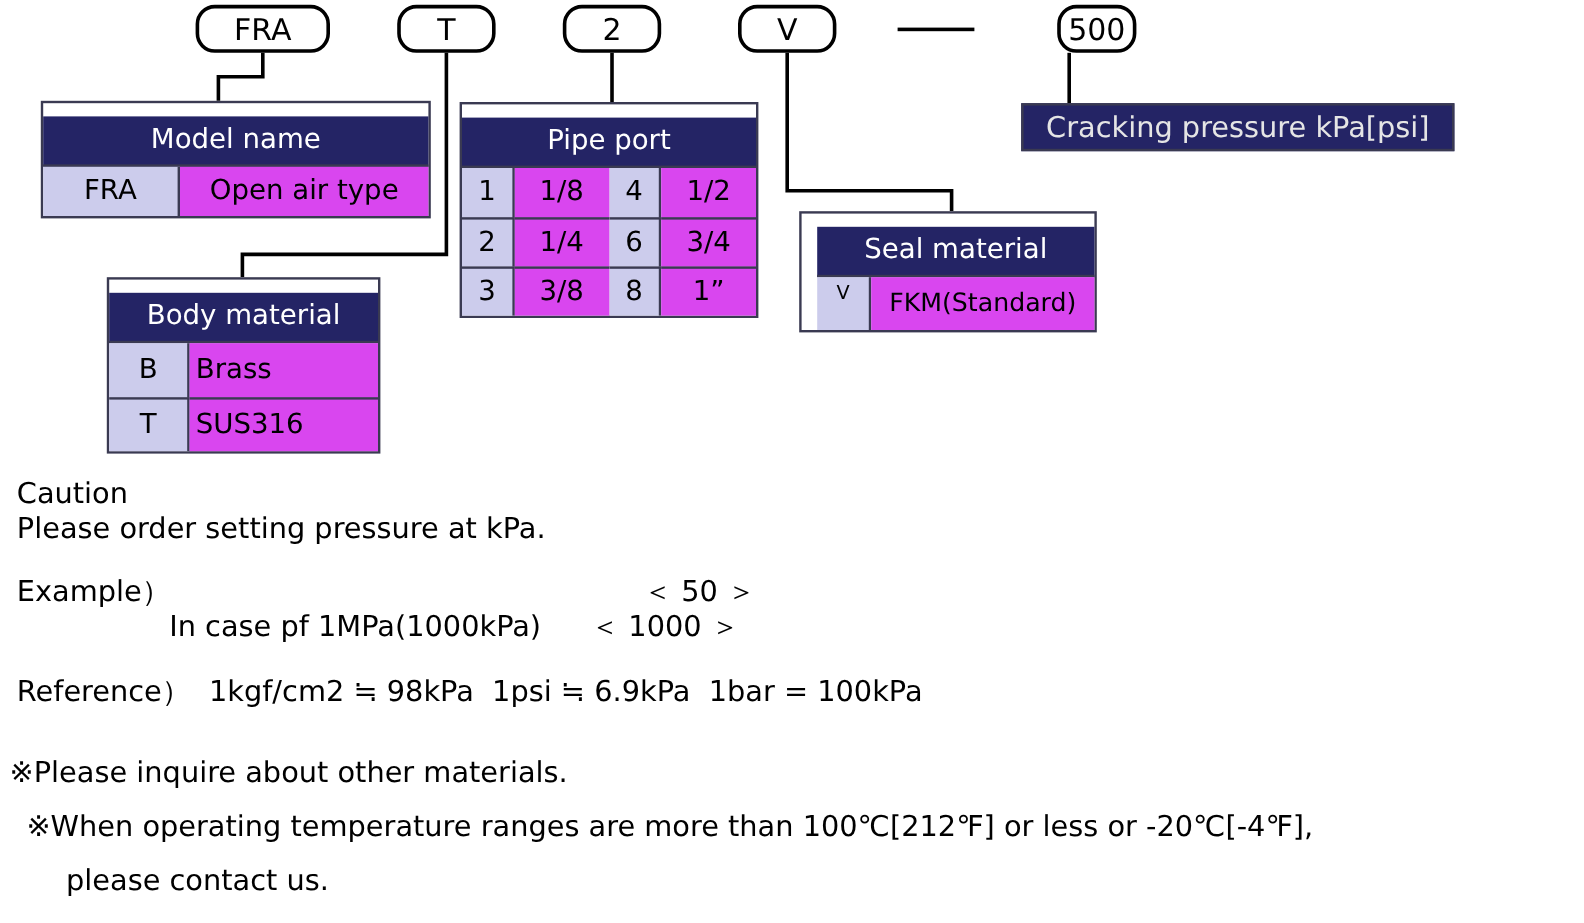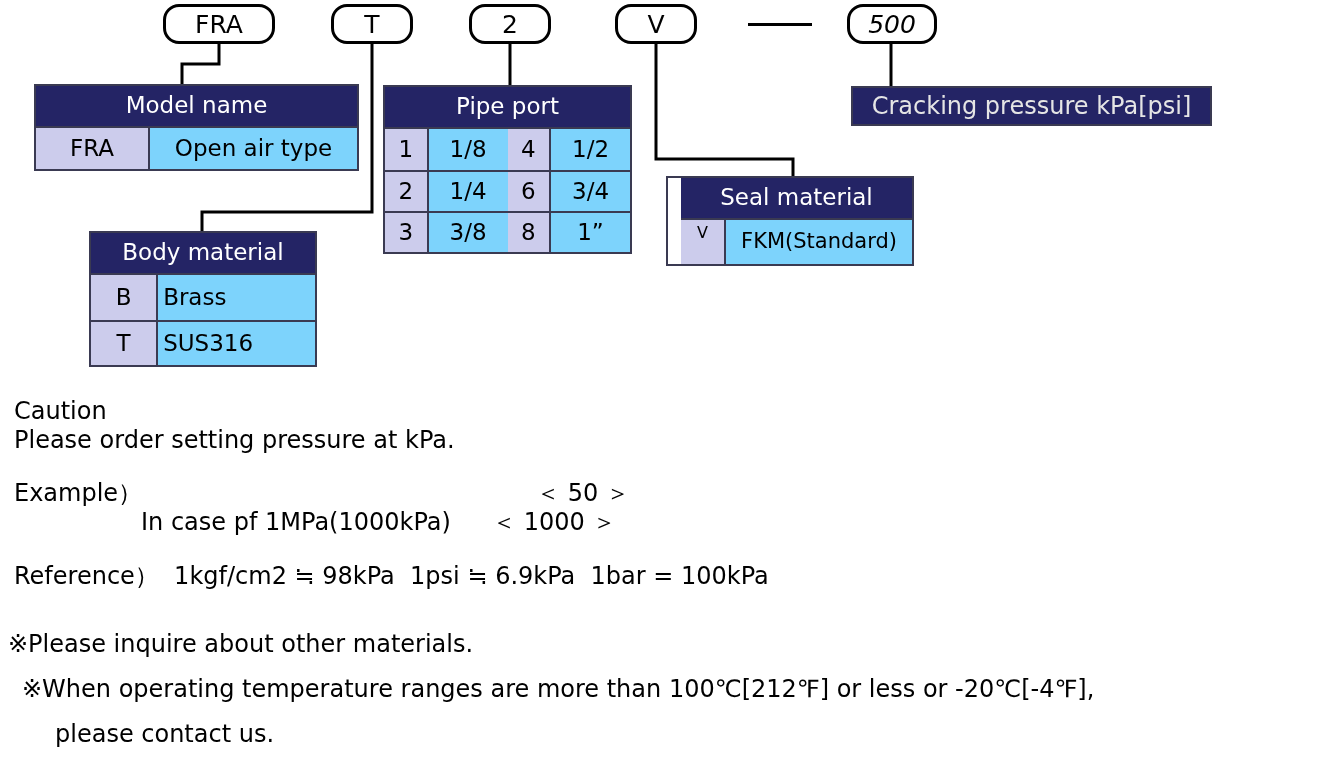--- a/index.html
+++ b/index.html
@@ -47,38 +47,39 @@
     background: #ffffff;
   }
   .tbl-head {
     background: #242465;
     color: #ffffff;
     text-align: center;
     font-size: 23px;
     line-height: 1;
     padding: 8px 4px 9px;
     border-bottom: 2px solid #3a3a52;
+    margin-top: 11px;
   }
   .trow { display: flex; }
   .trow + .trow .tcell { border-top: 2px solid #3a3a52; }
   .tcell {
     font-size: 23px;
     line-height: 1;
     padding: 8px 6px 9px;
     display: flex;
     align-items: center;
     overflow: hidden;
     white-space: nowrap;
   }
   .tcell.code {
     background: #ccccec;
     justify-content: center;
     border-right: 2px solid #3a3a52;
   }
-  .tcell.val { background: #7dd3fc; justify-content: center; }
+  .tcell.val { background: #d946ef; justify-content: center; }
 
   
   #tbl-model { left: 34px; top: 84px; width: 325px; }
   #tbl-model .tcell.code { width: 114px; }
   #tbl-model .tcell.val  { width: 207px; justify-content: center; }
   #tbl-model .trow .tcell { height: 41px; }
 
   #tbl-body { left: 89px; top: 231px; width: 228px; }
   #tbl-body .tcell.code { width: 73px; }
   #tbl-body .tcell.val  { width: 173px; justify-content: flex-start; padding-left: 5px; }
@@ -140,21 +141,21 @@
   <div class="bubble" style="left:163px; top:4px; width:112px;">FRA</div>
 
   <div class="bubble" style="left:331px; top:4px; width:82px;">T</div>
 
   <div class="bubble" style="left:469px; top:4px; width:82px;">2</div>
 
   <div class="bubble" style="left:615px; top:4px; width:82px;">V</div>
 
   <div class="dash" style="left:748px; top:23px; width:64px;"></div>
 
-  <div class="bubble" style="left:847px; top:4px; width:90px;font-style:italic;">500</div>
+  <div class="bubble" style="left:881px; top:4px; width:66px;">500</div>
 
   <div class="tbl" id="tbl-model">
     <div class="tbl-head">Model name</div>
     <div class="trow">
       <div class="tcell code">FRA</div>
       <div class="tcell val">Open air type</div>
     </div>
   </div>
 
   <div class="tbl" id="tbl-body">

